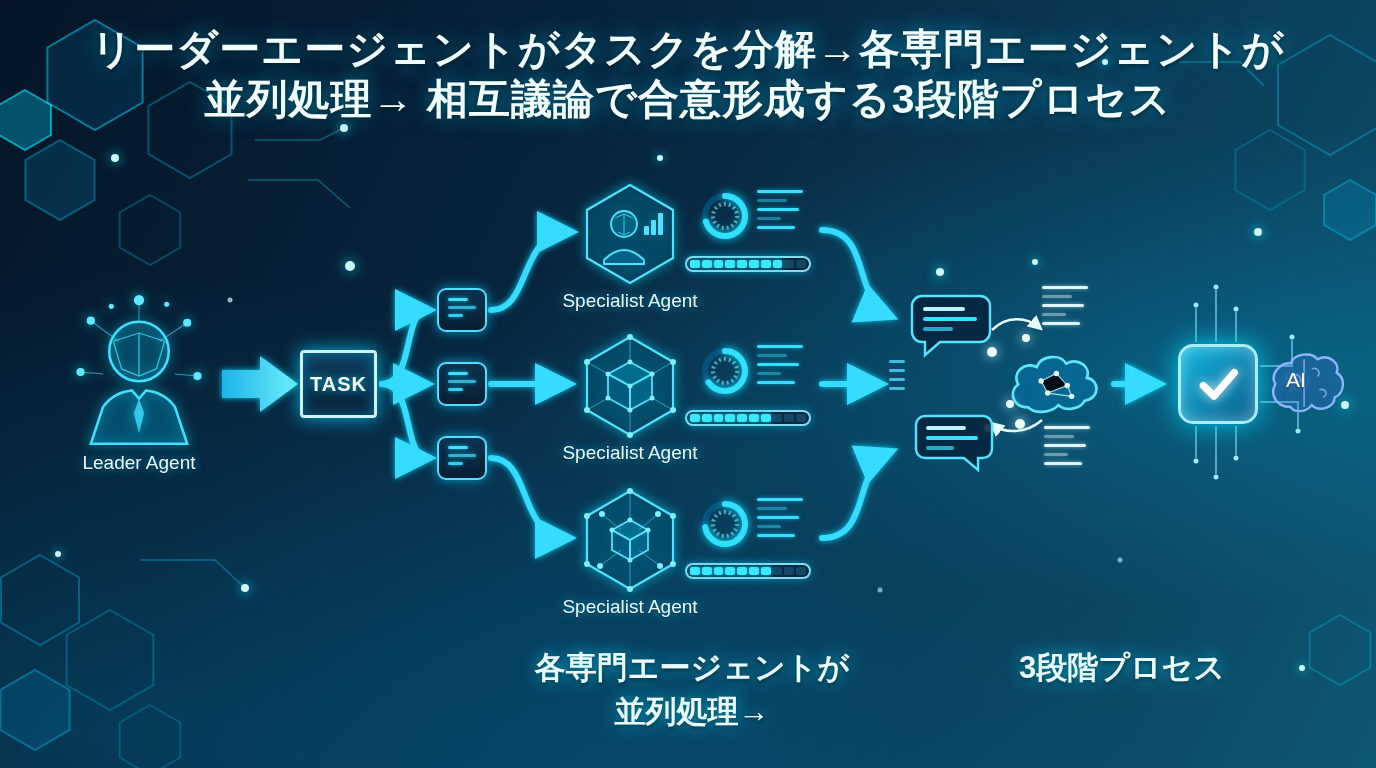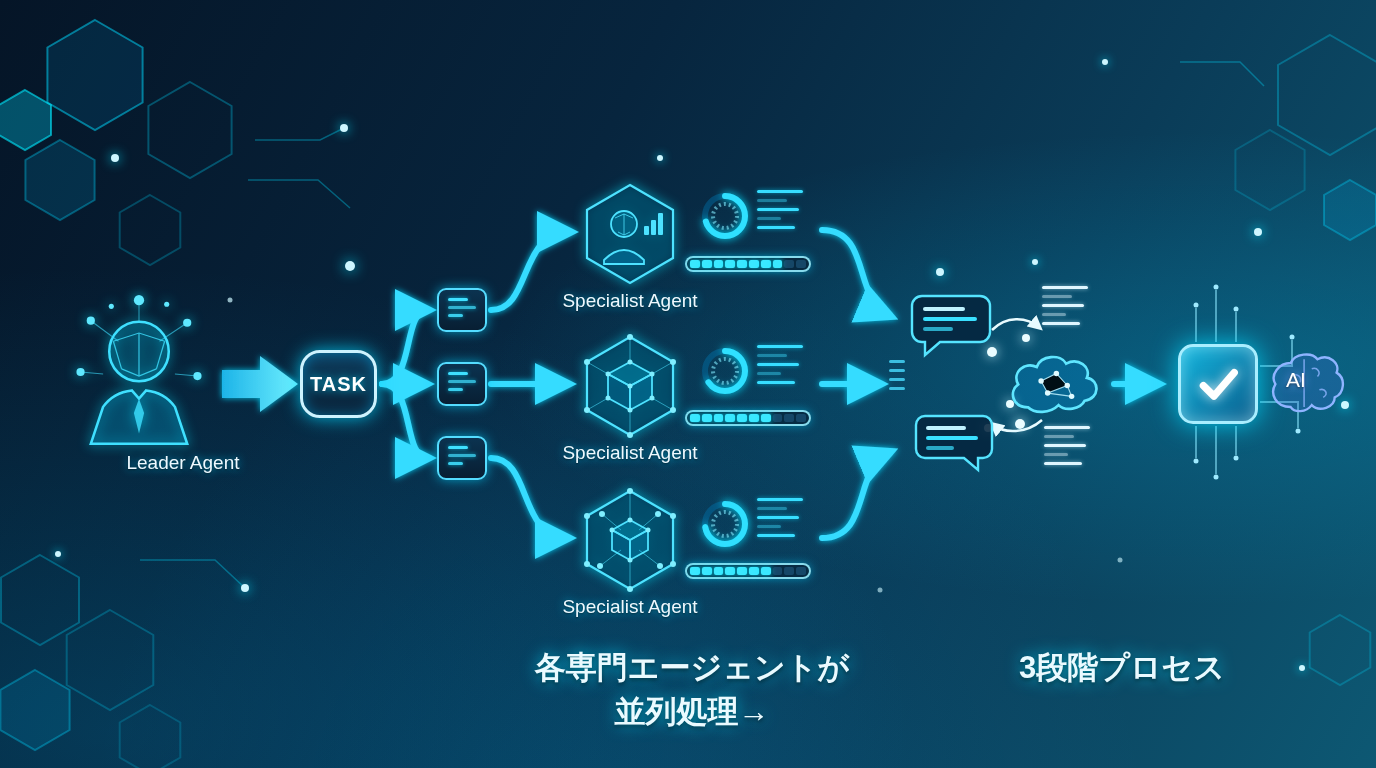--- a/index.html
+++ b/index.html
@@ -24,24 +24,24 @@
     position:absolute;top:24px;left:0;width:100%;text-align:center;
     font-size:41px;font-weight:800;color:#f2fdff;letter-spacing:1px;line-height:1.22;
     text-shadow:0 0 20px rgba(0,210,255,.55),0 2px 5px rgba(0,0,0,.65);
   }
   .lbl{
     position:absolute;left:50%;transform:translateX(-50%);white-space:nowrap;
     font-size:19px;font-weight:400;color:#eef9ff;
     text-shadow:0 0 8px rgba(0,210,255,.7),0 1px 2px rgba(0,0,0,.6);
   }
   .leader{position:absolute;left:72px;top:292px;width:134px;height:178px;}
-  .leader .lbl{bottom:-4px;margin-left:44px;}
+  .leader .lbl{bottom:-4px;}
   .task{
     position:absolute;left:300px;top:350px;width:77px;height:68px;
-    border:3px solid #cdf3ff;border-radius:20px;
+    border:3px solid #cdf3ff;border-radius:4px;
     background:linear-gradient(180deg,#0d3d5e,#0a2238);
     box-shadow:0 0 18px rgba(0,215,255,.8),inset 0 0 14px rgba(0,190,255,.45);
     display:flex;align-items:center;justify-content:center;
     color:#ffffff;font-weight:800;font-size:20px;letter-spacing:1px;
     text-shadow:0 0 8px rgba(0,220,255,.8);
   }
   .doc{
     position:absolute;left:437px;width:50px;height:44px;
     border:2px solid #54dcff;border-radius:9px;
     background:linear-gradient(180deg,#0b3350,#081f33);
@@ -192,20 +192,24 @@
         <circle cx="1216" cy="287" r="2.5"></circle>
         <circle cx="1236" cy="309" r="2.5"></circle>
       <circle cx="1196" cy="461" r="2.5"></circle>
         <circle cx="1216" cy="477" r="2.5"></circle>
         <circle cx="1236" cy="458" r="2.5"></circle>
       <circle cx="1292" cy="337" r="2.5"></circle>
         <circle cx="1298" cy="431" r="2.5"></circle>
     </g>
   </svg>
 
+  <div class="title">
+    <div>リーダーエージェントがタスクを分解→各専門エージェントが</div>
+    <div>並列処理→ 相互議論で合意形成する3段階プロセス</div>
+  </div>
 
   <div class="leader">
     <svg width="134" height="160" viewBox="0 0 130 156" style="left:0;top:0;filter:drop-shadow(0 0 6px rgba(0,230,255,.8));">
       <g stroke="#3fe0ff" fill="none" stroke-width="1" opacity=".6">
         <path d="M18,28 L45,48"></path>
           <path d="M65,8 L65,30"></path>
           <path d="M112,30 L85,48"></path>
         <path d="M8,78 L30,80"></path>
           <path d="M122,82 L100,80"></path>
       </g>

